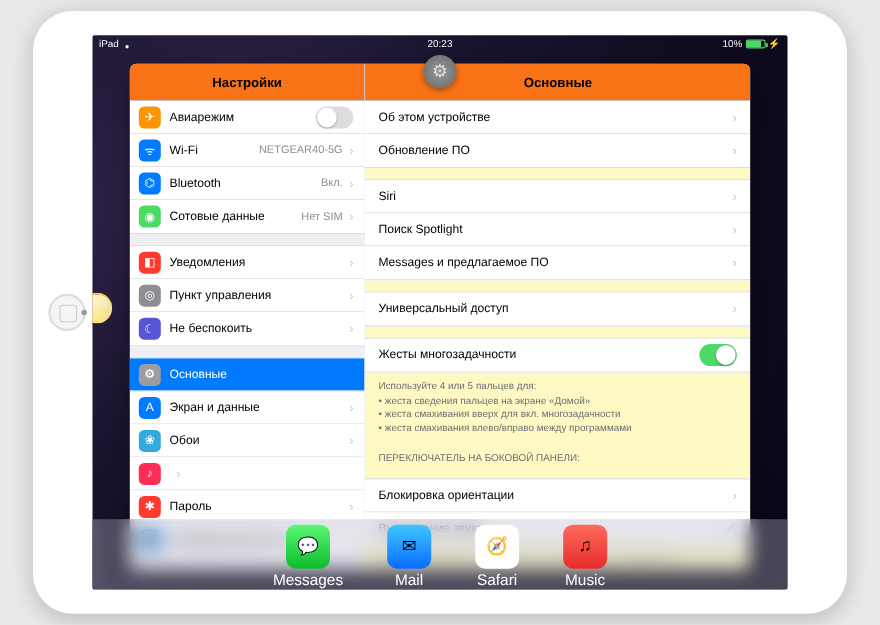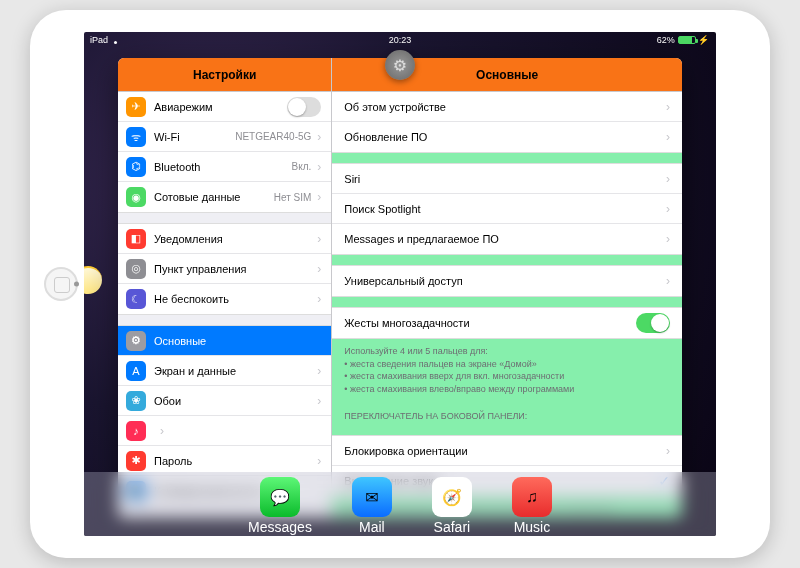--- a/index.html
+++ b/index.html
@@ -48,21 +48,21 @@
   .settings-window {
     position:absolute; top:26px; left:34px; right:34px; bottom:18px;
     background:#efeff4; border-radius:6px; overflow:hidden; display:flex; flex-direction:column;
     box-shadow:0 8px 30px rgba(0,0,0,.5);
   }
   .header-row { display:flex; height:34px; background:#f97316; border-bottom:1px solid #c8c8cc;}
   .hdr-left { width:38%; border-right:1px solid #c8c8cc; display:flex; align-items:center; justify-content:center; font-weight:600; font-size:12px; color:#000;}
   .hdr-right { flex:1; display:flex; align-items:center; justify-content:center; font-weight:600; font-size:12px; color:#000;}
   .panes { flex:1; display:flex; overflow:hidden;}
   .sidebar { width:38%; background:#efeff4; overflow-y:auto; border-right:1px solid #c8c8cc;}
-  .detail { flex:1; background:#86efac; overflow-y:auto;}
+  .detail { flex:1; background:#fef9c3; overflow-y:auto;}
   
   .group { background:#fff; border-top:1px solid #ddd; border-bottom:1px solid #ddd; margin:10px 0 0 0;}
   .group:first-child{margin-top:0; border-top:none;}
   .row {
     display:flex; align-items:center; height:30px; padding:0 10px 0 8px;
     border-bottom:1px solid #e5e5e8; font-size:11px; color:#000; background:#fff;
   }
   .row:last-child{border-bottom:none;}
   .row.selected { background:#007aff; color:#fff;}
   .row.selected .ricon{filter:brightness(1.1);}
@@ -110,21 +110,21 @@
   <div class="camera"></div>
   <div class="screen">
 
     <div class="statusbar">
       <div class="sb-left">
         <span>iPad</span>
         <span class="wifi-ic"></span>
       </div>
       <div class="sb-center">20:23</div>
       <div class="sb-right">
-        <span>62%</span>
+        <span>10%</span>
         <span class="batt"></span>
         <span>⚡</span>
       </div>
     </div>
 
     <div class="notes-peek"></div>
 
     <div class="gear-badge">⚙</div>
 
     <div class="settings-window">

